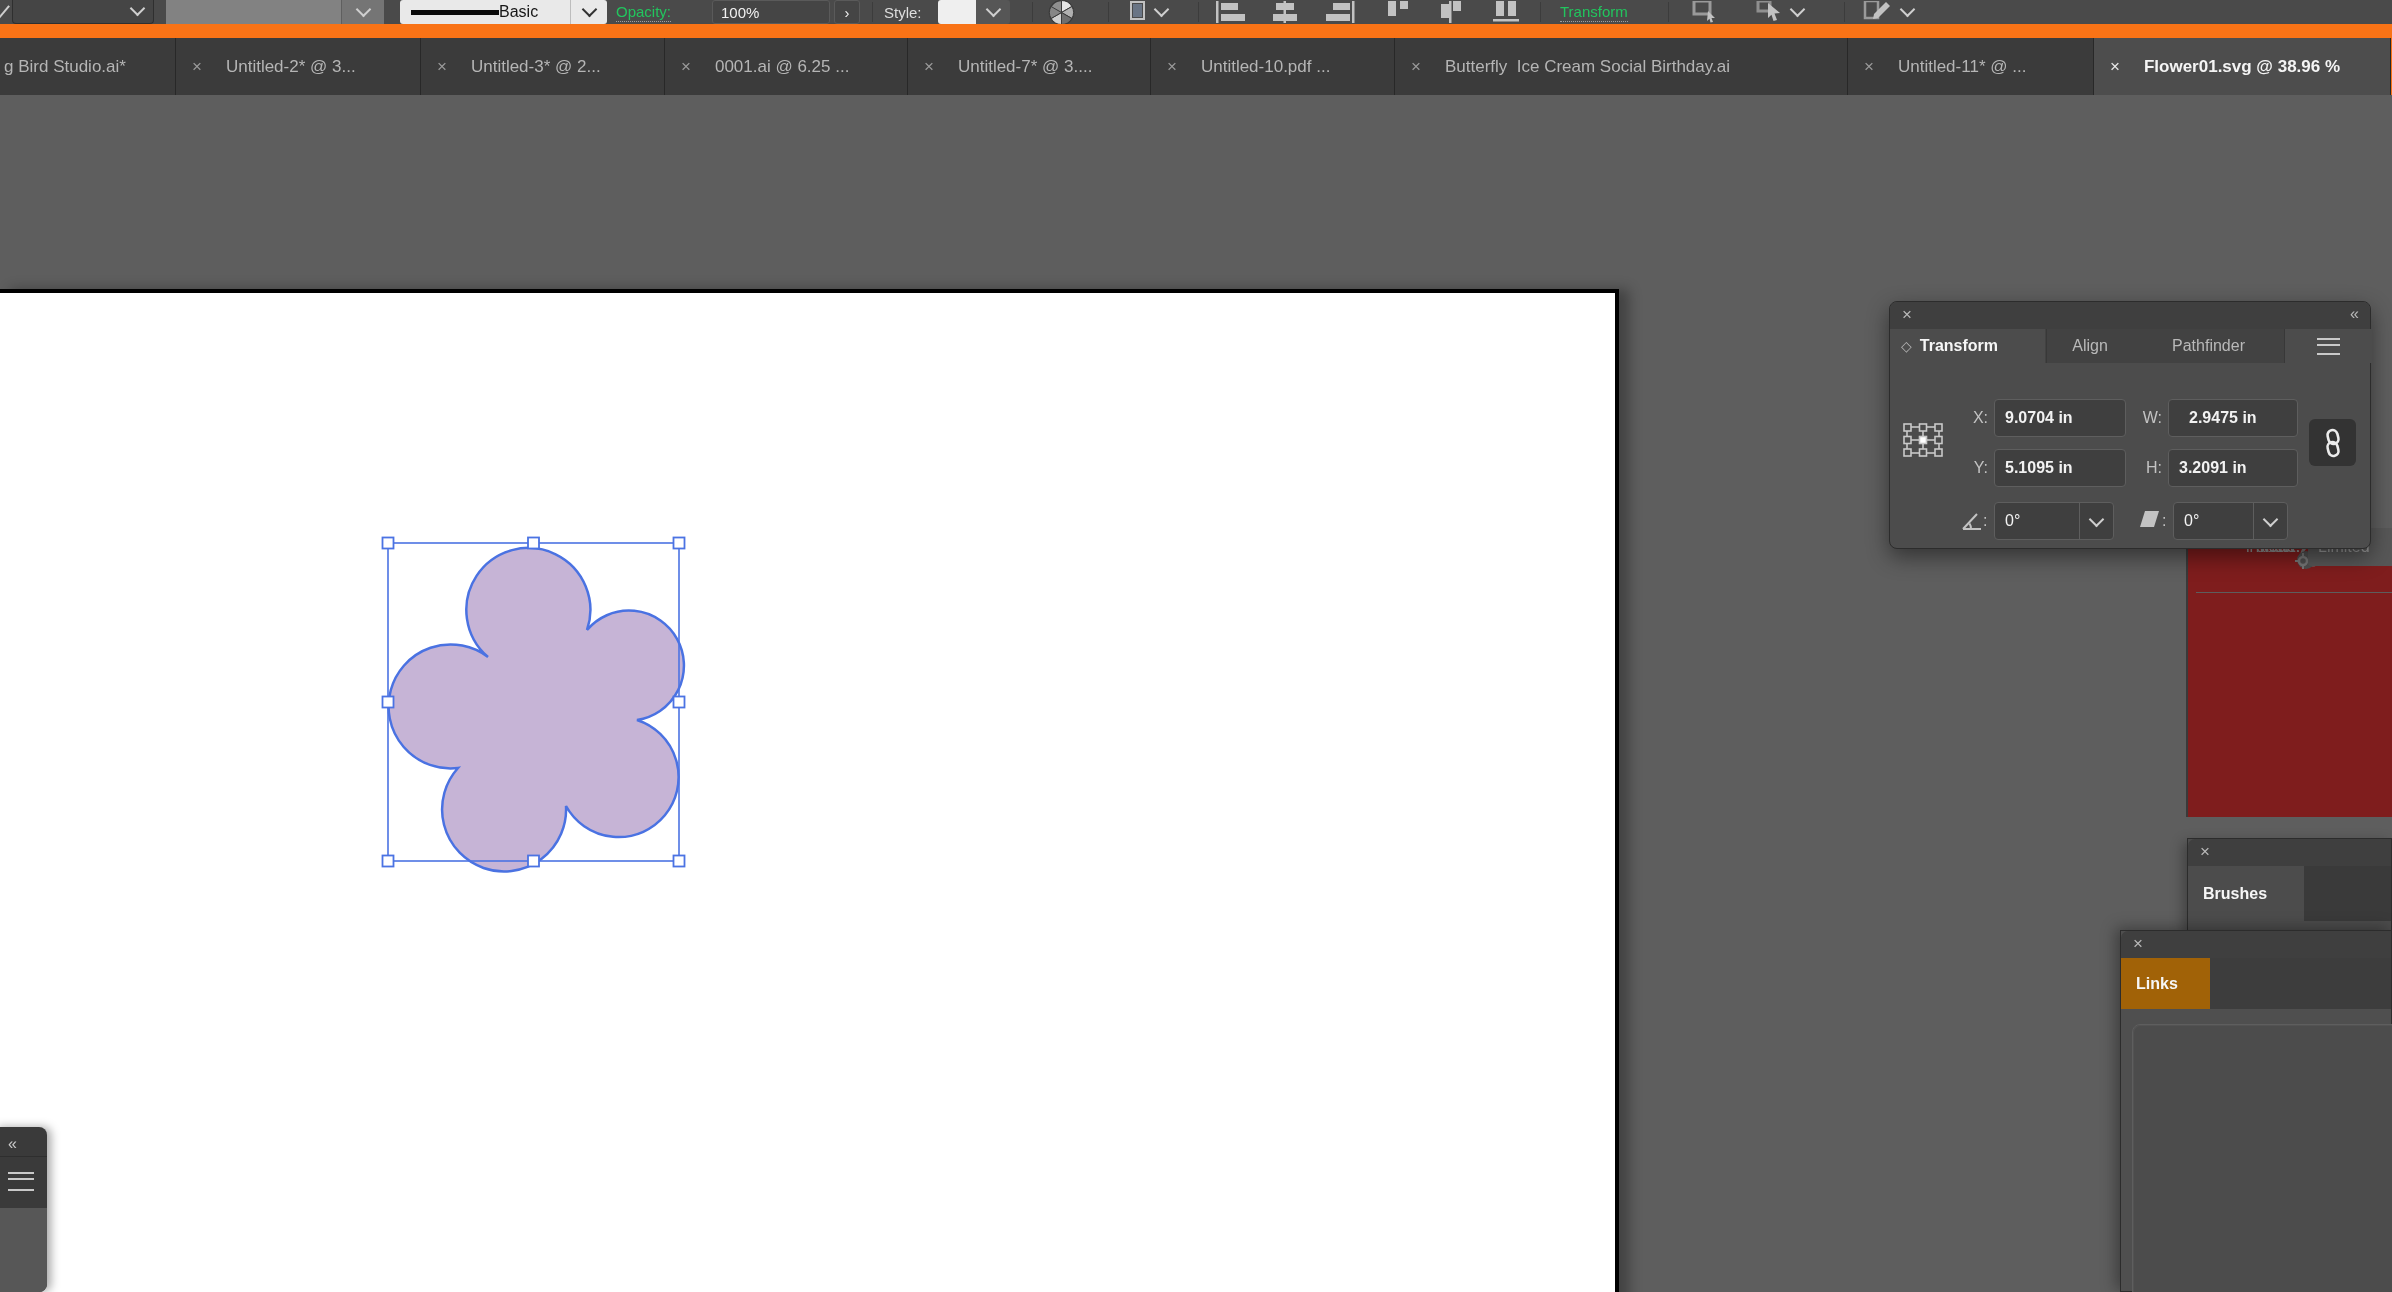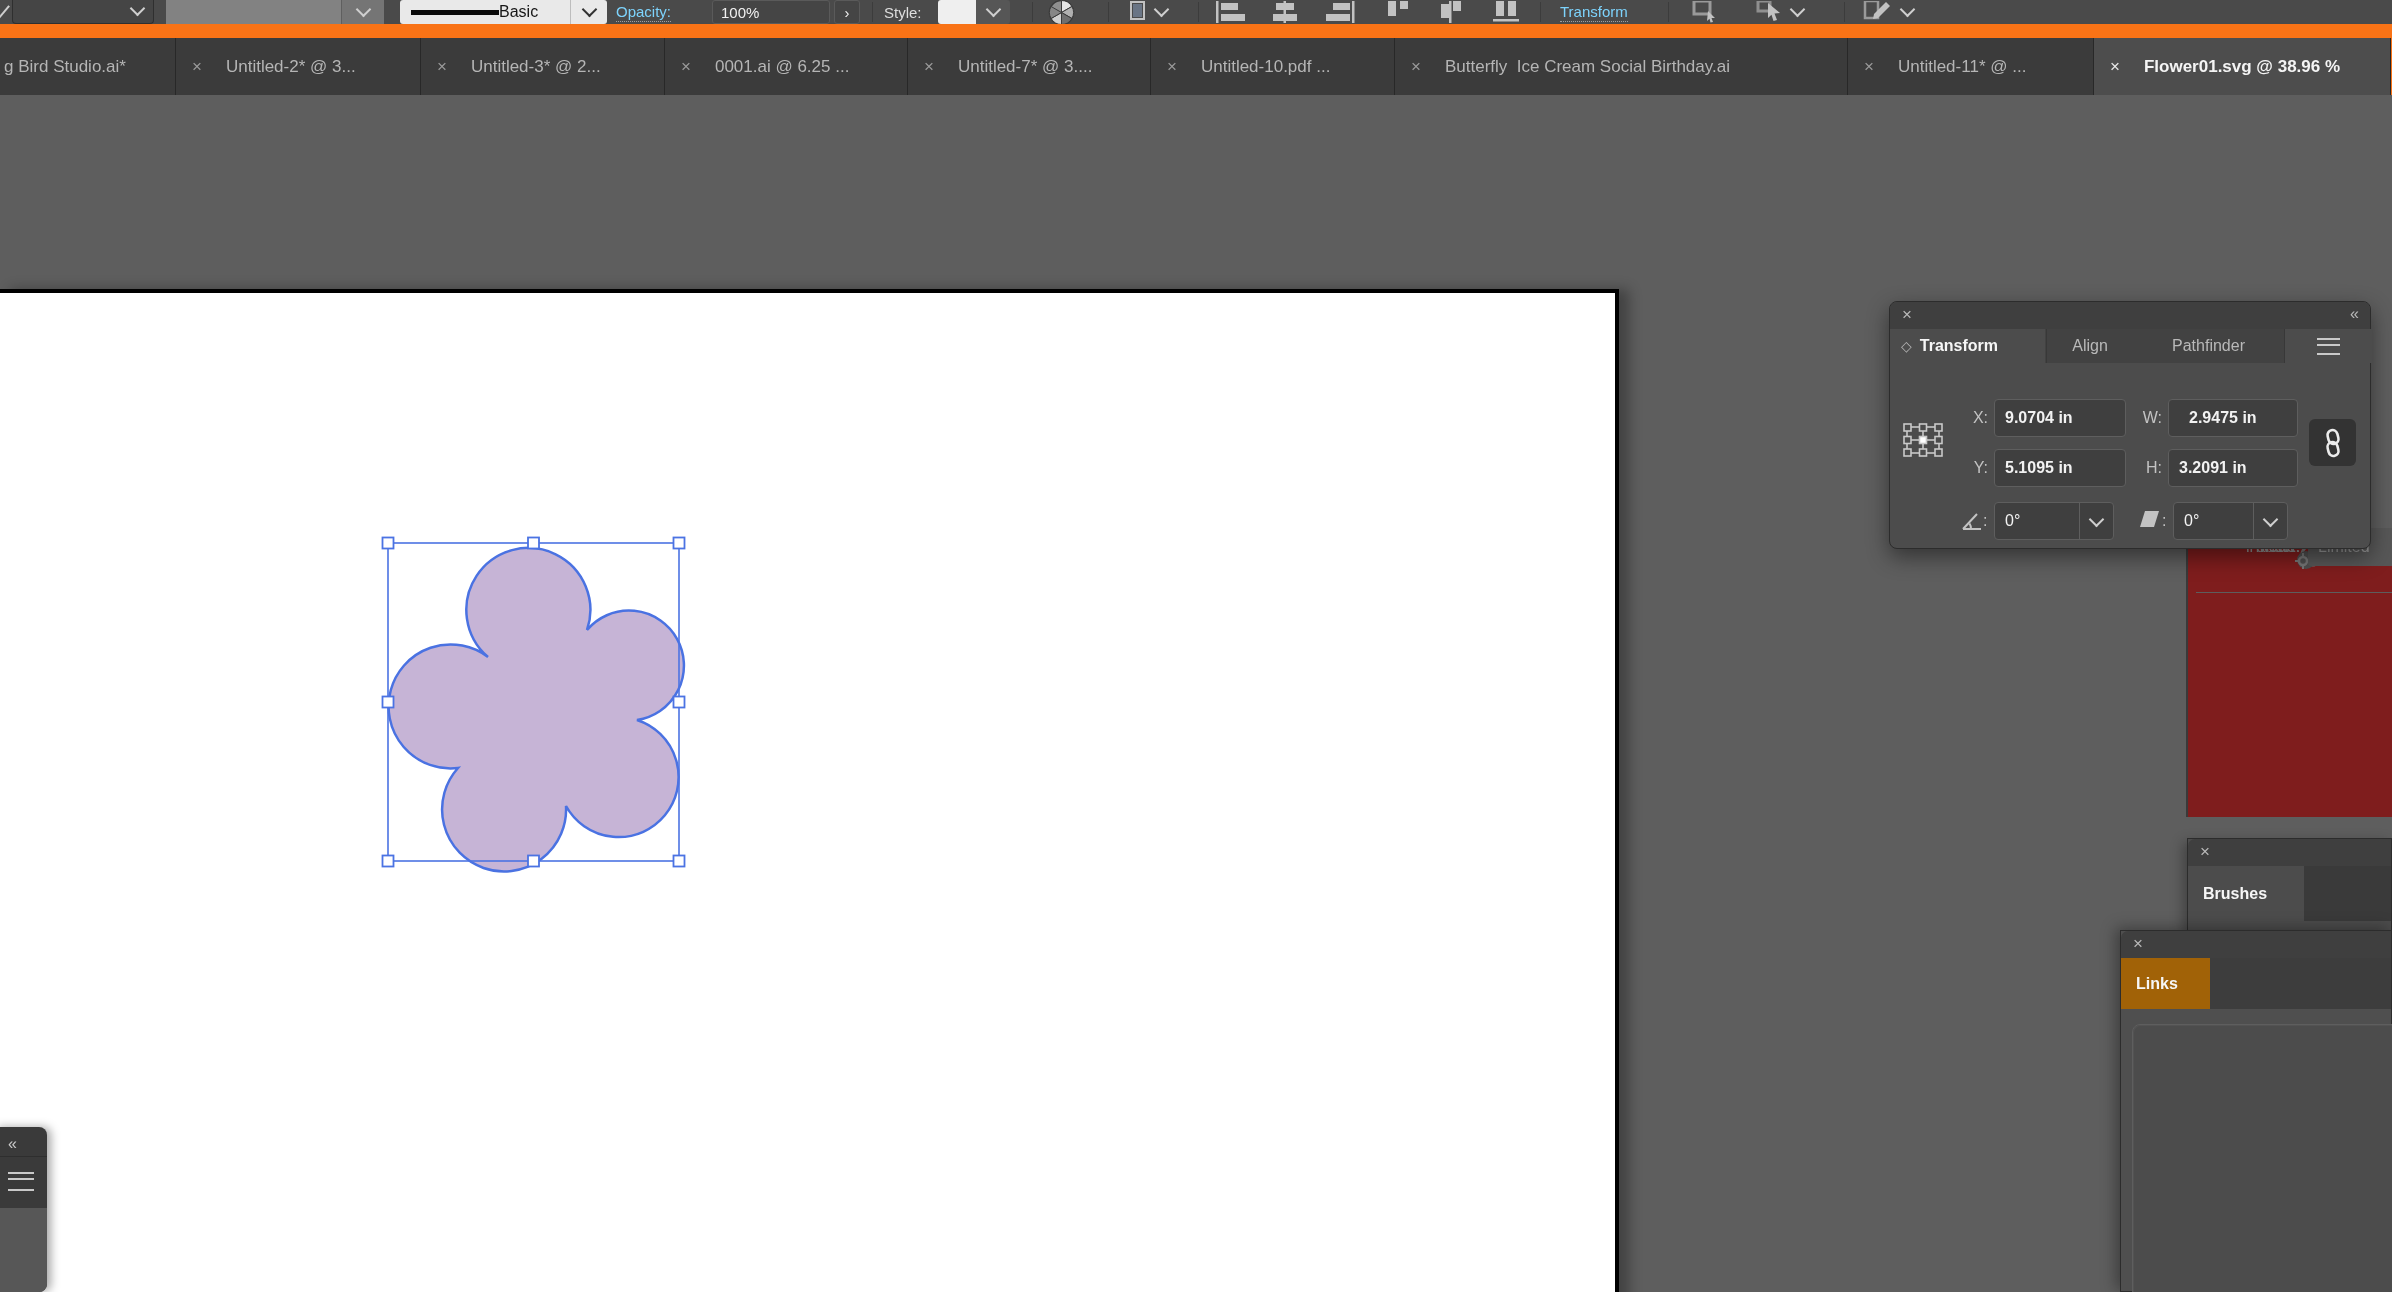--- a/index.html
+++ b/index.html
@@ -8,21 +8,21 @@
   .abs{position:absolute;}
 
   
   .topbar{left:0;top:0;width:2392px;height:24px;background:#4a4a4a;border-bottom:1px solid #353535;}
   .tb-item{position:absolute;top:0;height:24px;display:flex;align-items:center;color:#c9c9c9;font-size:15px;}
   .dd-dark{background:#454545;border:1px solid #2f2f2f;border-top:none;border-radius:0 0 4px 4px;}
   .chev{width:9px;height:9px;border-right:2px solid #cfcfcf;border-bottom:2px solid #cfcfcf;
         transform:rotate(45deg);margin-top:-6px;}
   .chev.dark{border-color:#333;}
   .sep{position:absolute;top:2px;width:1px;height:20px;background:#3c3c3c;}
-  .dotted-label{color:#7dd3fc;border-bottom:1px dotted #9f9f9f;padding-bottom:1px;}
+  .dotted-label{color:#22c55e;border-bottom:1px dotted #9f9f9f;padding-bottom:1px;}
   .field{background:#454545;border:1px solid #5a5a5a;border-radius:3px;color:#f1f1f1;
          display:flex;align-items:center;padding:0 8px;font-size:15px;}
   .icon-svg{display:block;}
 
   
   .tabstrip{left:0;top:24px;width:2392px;height:71px;background:#f97316;}
   .tabs{position:absolute;left:0;top:14px;height:57px;display:flex;}
   .tab{height:57px;display:flex;align-items:center;background:#3b3b3b;border-right:1px solid #282828;
        box-sizing:border-box;overflow:hidden;color:#b5b5b5;flex:0 0 auto;}
   .tab.active{background:#4d4d4d;color:#f4f4f4;}

